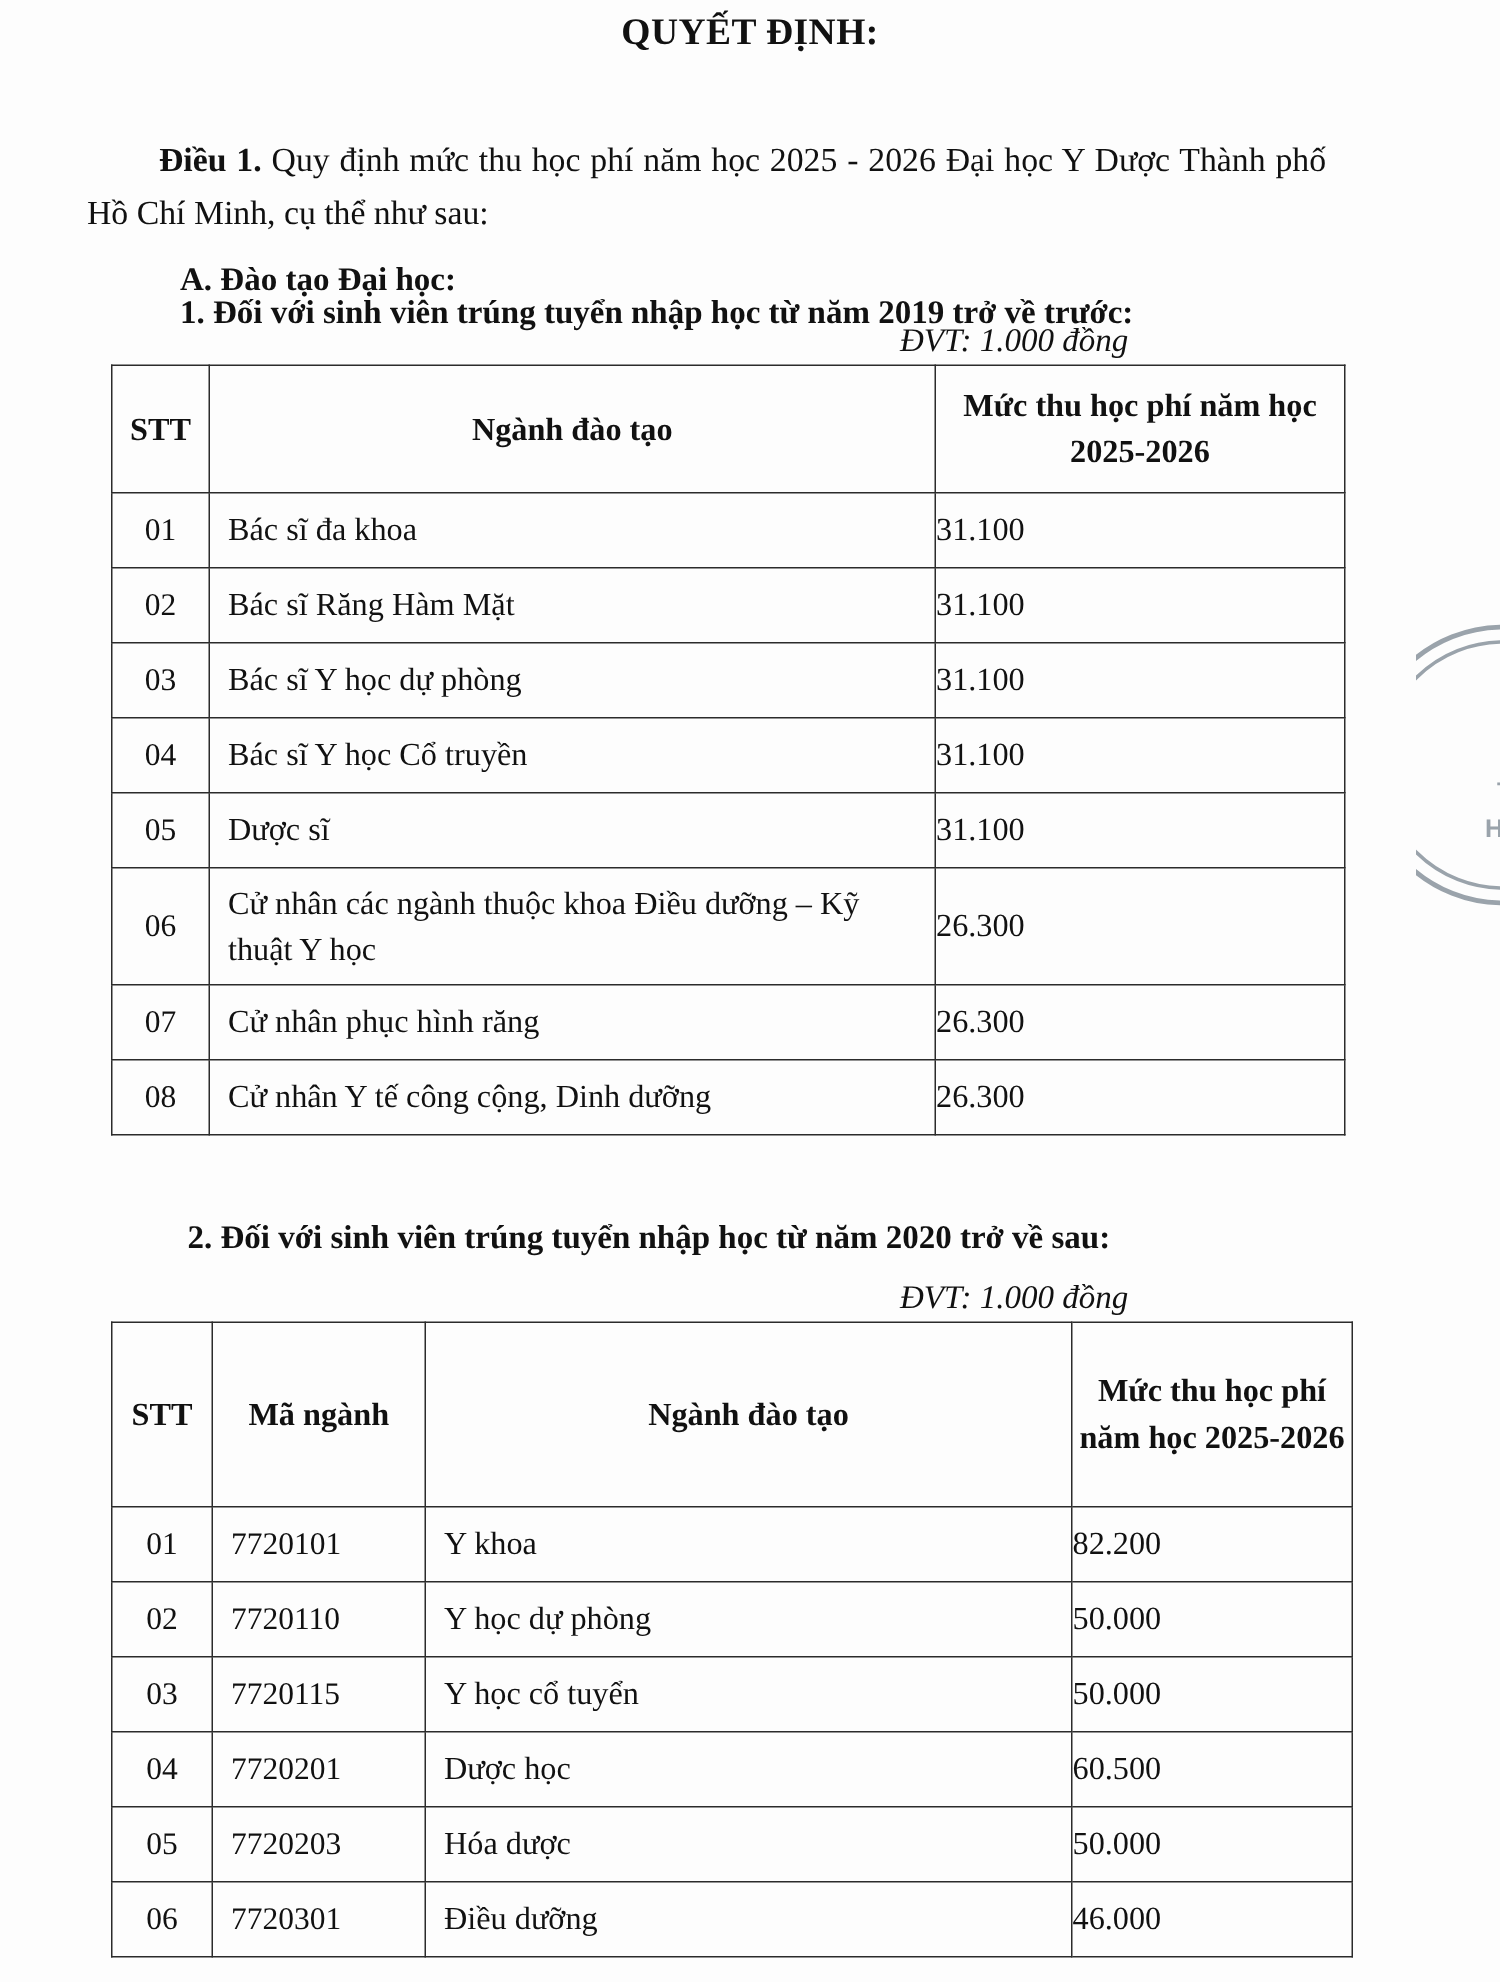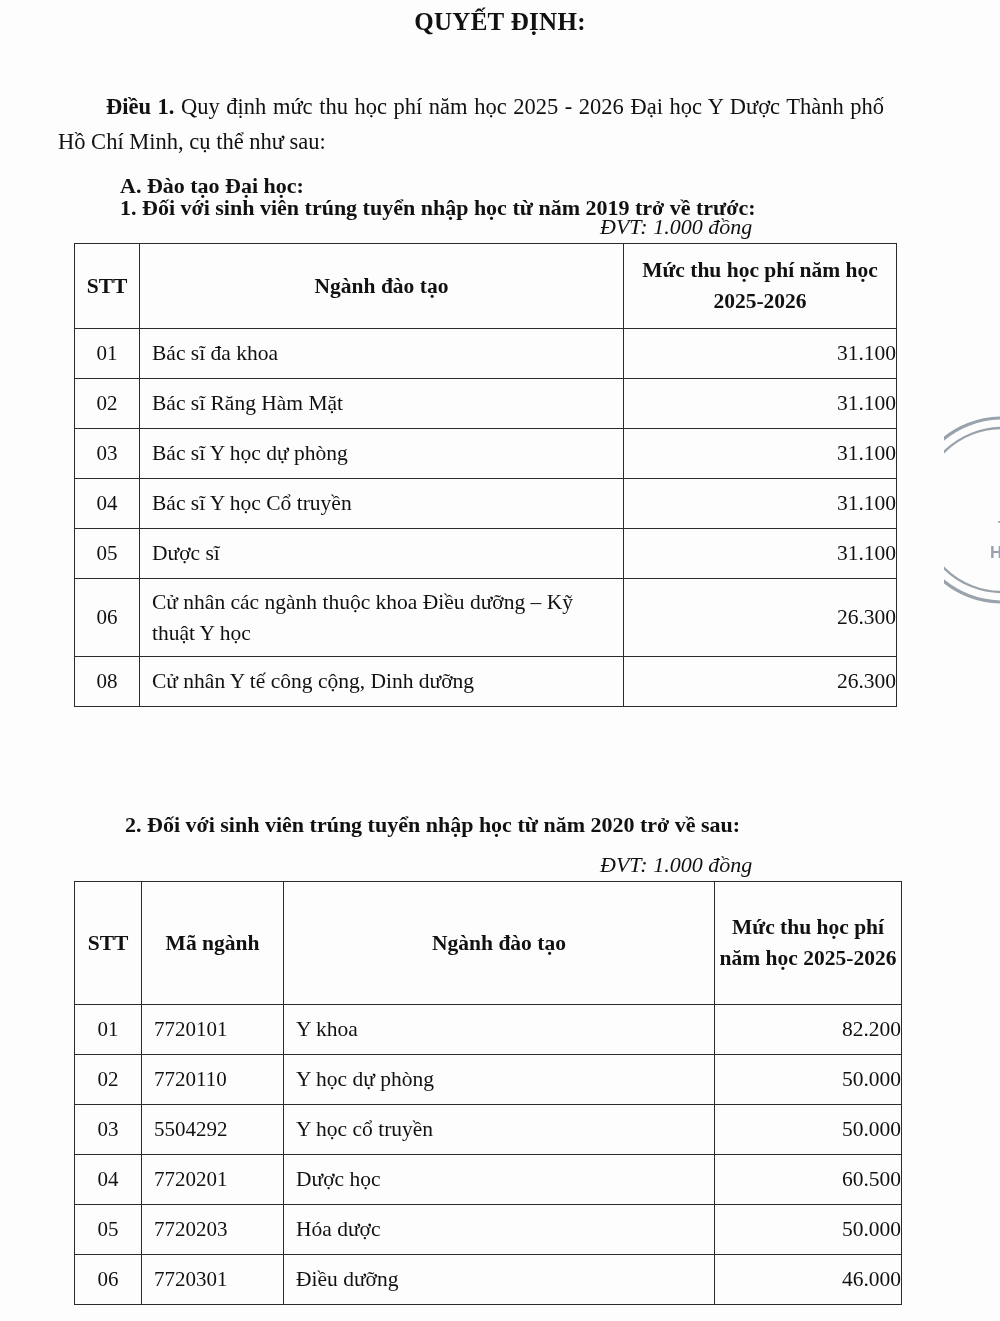--- a/index.html
+++ b/index.html
@@ -97,21 +97,21 @@
     padding-left: 12px;
     font-size: 21px;
     margin-top: 19px;
   }
   .tbl td.c-name {
     text-align: left;
     padding: 6px 10px 6px 12px;
     line-height: 31px;
   }
   .tbl td.c-fee {
-    text-align: right;
+    text-align: left;
   }
 
   
   #table-1 { top: 243px; left: 74px; width: 822px; }
   #table-1 .hdr-row th { height: 72px; }
   #table-1 tbody tr { height: 50px; }
   #table-1 tbody tr.two-line { height: 78px; }
   #table-1 col.k-stt { width: 65px; }
   #table-1 col.k-name { width: 484px; }
   #table-1 col.k-fee { width: 273px; }
@@ -186,20 +186,25 @@
         <td class="c-fee">31.100</td>
       </tr>
       <tr>
         <td class="c-stt">05</td>
         <td class="c-name">Dược sĩ</td>
         <td class="c-fee">31.100</td>
       </tr>
       <tr class="two-line">
         <td class="c-stt">06</td>
         <td class="c-name">Cử nhân các ngành thuộc khoa Điều dưỡng – Kỹ thuật Y học</td>
+        <td class="c-fee">26.300</td>
+      </tr>
+      <tr>
+        <td class="c-stt">07</td>
+        <td class="c-name">Cử nhân phục hình răng</td>
         <td class="c-fee">26.300</td>
       </tr>
       <tr>
         <td class="c-stt">08</td>
         <td class="c-name">Cử nhân Y tế công cộng, Dinh dưỡng</td>
         <td class="c-fee">26.300</td>
       </tr>
     </tbody>
   </table>
 
@@ -229,22 +234,22 @@
         <td class="c-fee">82.200</td>
       </tr>
       <tr>
         <td class="c-stt">02</td>
         <td class="c-code">7720110</td>
         <td class="c-name">Y học dự phòng</td>
         <td class="c-fee">50.000</td>
       </tr>
       <tr>
         <td class="c-stt">03</td>
-        <td class="c-code">5504292</td>
-        <td class="c-name">Y học cổ truyền</td>
+        <td class="c-code">7720115</td>
+        <td class="c-name">Y học cổ tuyển</td>
         <td class="c-fee">50.000</td>
       </tr>
       <tr>
         <td class="c-stt">04</td>
         <td class="c-code">7720201</td>
         <td class="c-name">Dược học</td>
         <td class="c-fee">60.500</td>
       </tr>
       <tr>
         <td class="c-stt">05</td>

